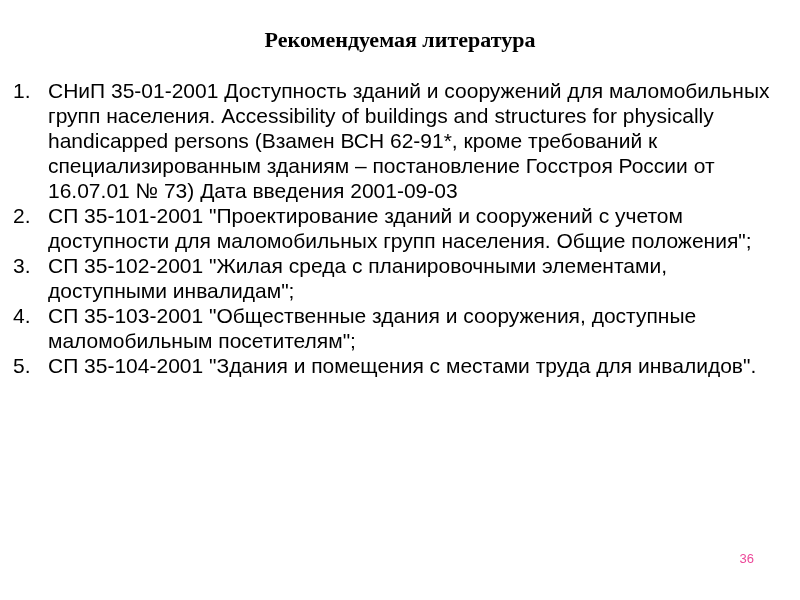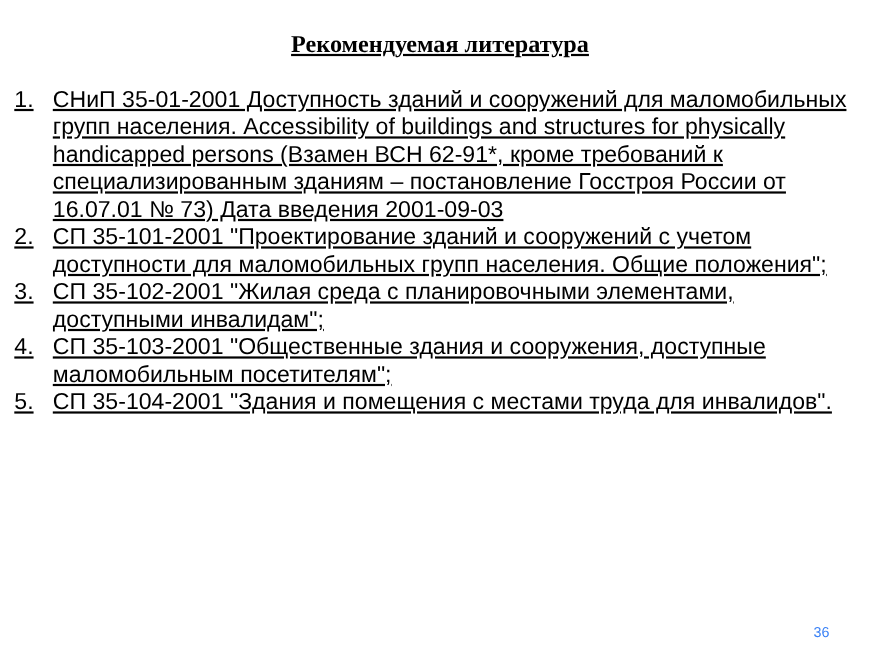--- a/index.html
+++ b/index.html
@@ -7,21 +7,20 @@
     padding: 0;
     background: #ffffff;
   }
   .slide {
     position: relative;
     width: 800px;
     height: 600px;
     background: #ffffff;
     overflow: hidden;
     color: #000000;
-    text-decoration: underline;
   }
   .slide-title {
     margin: 28px 0 0 0;
     font-family: "Liberation Serif", "DejaVu Serif", serif;
     font-weight: bold;
     font-size: 22px;
     line-height: 24px;
     text-align: center;
     color: #000000;
   }
@@ -40,24 +39,24 @@
   .lit-item .num {
     flex: 0 0 35px;
     width: 35px;
   }
   .lit-item .text {
     flex: 1 1 auto;
   }
   .page-number {
     position: absolute;
     right: 46px;
-    bottom: 18px;
+    bottom: 34px;
     font-family: "Liberation Sans", "DejaVu Sans", sans-serif;
     font-size: 13px;
-    color: #3b82f6;
+    color: #ec4899;
   }
 </style>
 </head>
 <body>
 
 <div class="slide">
 
   <h1 class="slide-title">Рекомендуемая литература</h1>
 
   <div class="lit-list">

